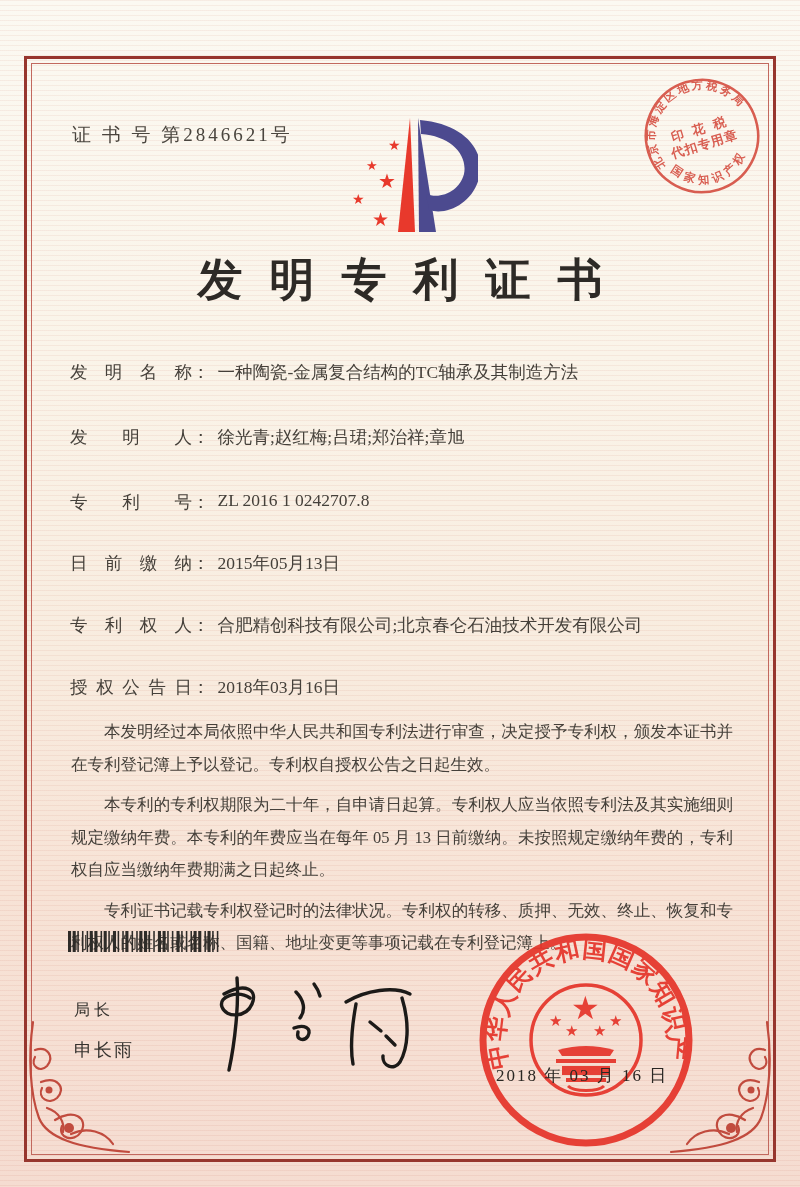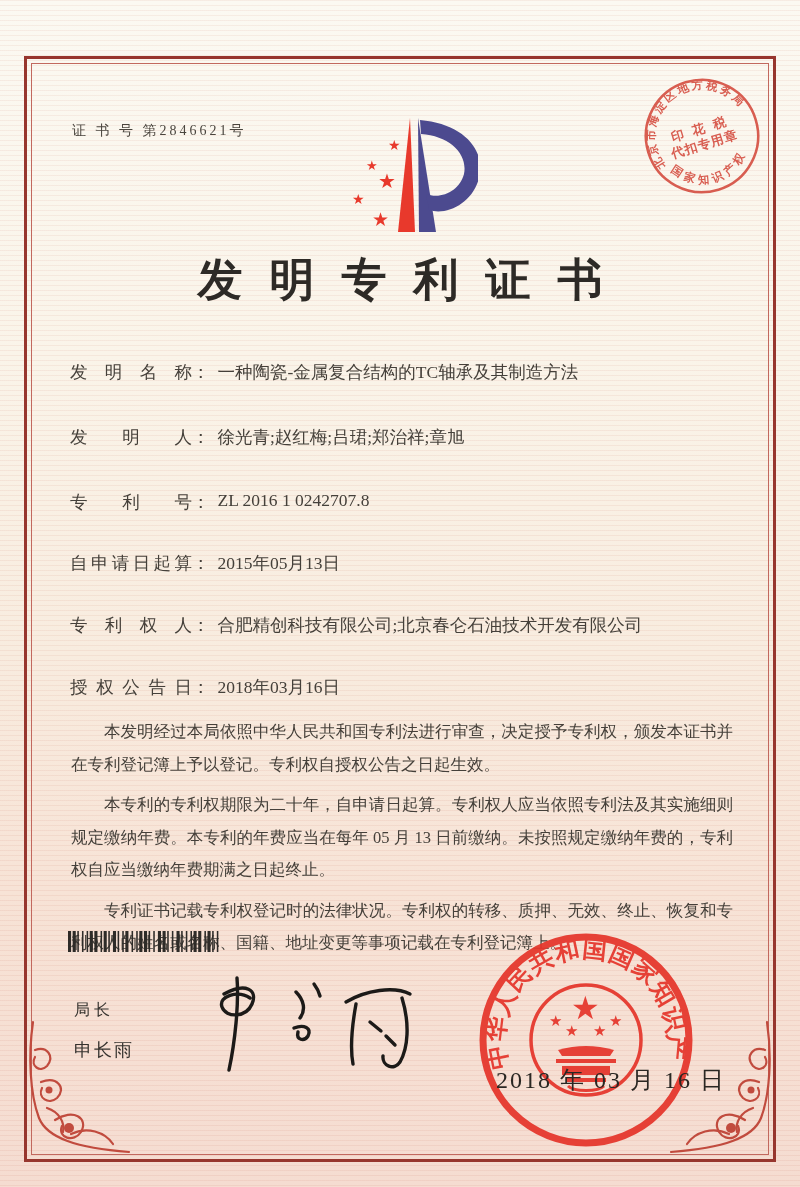--- a/index.html
+++ b/index.html
@@ -15,21 +15,21 @@
   }
   .frame-outer{
     position:absolute;left:24px;top:56px;width:746px;height:1100px;
     border:3px solid #97362e;
   }
   .frame-inner{
     position:absolute;left:4px;top:4px;right:4px;bottom:4px;
     border:1.5px solid #c2685e;
   }
   .cert-no{
-    position:absolute;left:72px;top:122px;font-size:14px;color:#4a453e;letter-spacing:3px;
+    position:absolute;left:72px;top:122px;font-size:19px;color:#4a453e;letter-spacing:3px;
   }
   .logo{position:absolute;left:338px;top:92px;width:140px;height:142px;}
   .title{
     position:absolute;left:0;top:250px;width:100%;text-align:center;
     font-size:45px;font-weight:bold;color:#2d2a26;letter-spacing:27px;text-indent:27px;
   }
   .fields{position:absolute;left:70px;top:0;width:660px;}
   .field{position:absolute;left:0;display:flex;font-size:17.5px;color:#45403a;white-space:nowrap;font-family:Liberation Serif, serif;}
   .field .lbl{display:inline-block;width:122px;text-align:justify;text-align-last:justify;}
   .field .colon{margin-right:8px;}
@@ -37,21 +37,21 @@
   .paras{
     position:absolute;left:63px;top:708px;width:678px;
     font-size:16.5px;line-height:32.5px;color:#45403a;text-align:justify;
   }
   .paras p{margin:8px;text-indent:33px;}
   .barcode{position:absolute;left:68px;top:931px;width:230px;height:21px;}
   .director-label{position:absolute;left:74px;top:1000px;font-size:16px;color:#35322e;font-family:"Liberation Sans","DejaVu Sans",sans-serif;letter-spacing:4px;}
   .director-name{position:absolute;left:74px;top:1038px;font-size:18px;color:#35322e;font-family:"Liberation Sans","DejaVu Sans",sans-serif;letter-spacing:2px;text-align:right;}
   .signature{position:absolute;left:190px;top:972px;width:245px;height:105px;}
   .seal{position:absolute;left:470px;top:924px;width:232px;height:232px;opacity:.93;}
-  .seal-date{position:absolute;left:496px;top:1064px;font-size:24px;color:#2a2723;letter-spacing:2px;z-index:5;text-align:right;}
+  .seal-date{position:absolute;left:496px;top:1064px;font-size:17px;color:#2a2723;letter-spacing:2px;z-index:5;text-align:right;}
   .stamp{position:absolute;left:638px;top:72px;width:128px;height:128px;transform:rotate(-17deg);opacity:.88;}
   .flourish{position:absolute;width:112px;height:142px;z-index:2;}
   .flourish.bl{left:25px;top:1016px;}
   .flourish.br{left:663px;top:1016px;transform:scaleX(-1);}
 </style>
 </head>
 <body>
 
 <div class="texture"></div>
 
@@ -84,21 +84,21 @@
     <span class="lbl">发明人</span>
       <span class="colon">：</span>
     <span>徐光青;赵红梅;吕珺;郑治祥;章旭</span>
   </div>
   <div class="field f2">
     <span class="lbl">专利号</span>
       <span class="colon">：</span>
     <span>ZL 2016 1 0242707.8</span>
   </div>
   <div class="field f3">
-    <span class="lbl">自申请日起算</span>
+    <span class="lbl">日前缴纳</span>
       <span class="colon">：</span>
     <span>2015年05月13日</span>
   </div>
   <div class="field f4">
     <span class="lbl">专利权人</span>
       <span class="colon">：</span>
     <span>合肥精创科技有限公司;北京春仑石油技术开发有限公司</span>
   </div>
   <div class="field f5">
     <span class="lbl">授权公告日</span>

